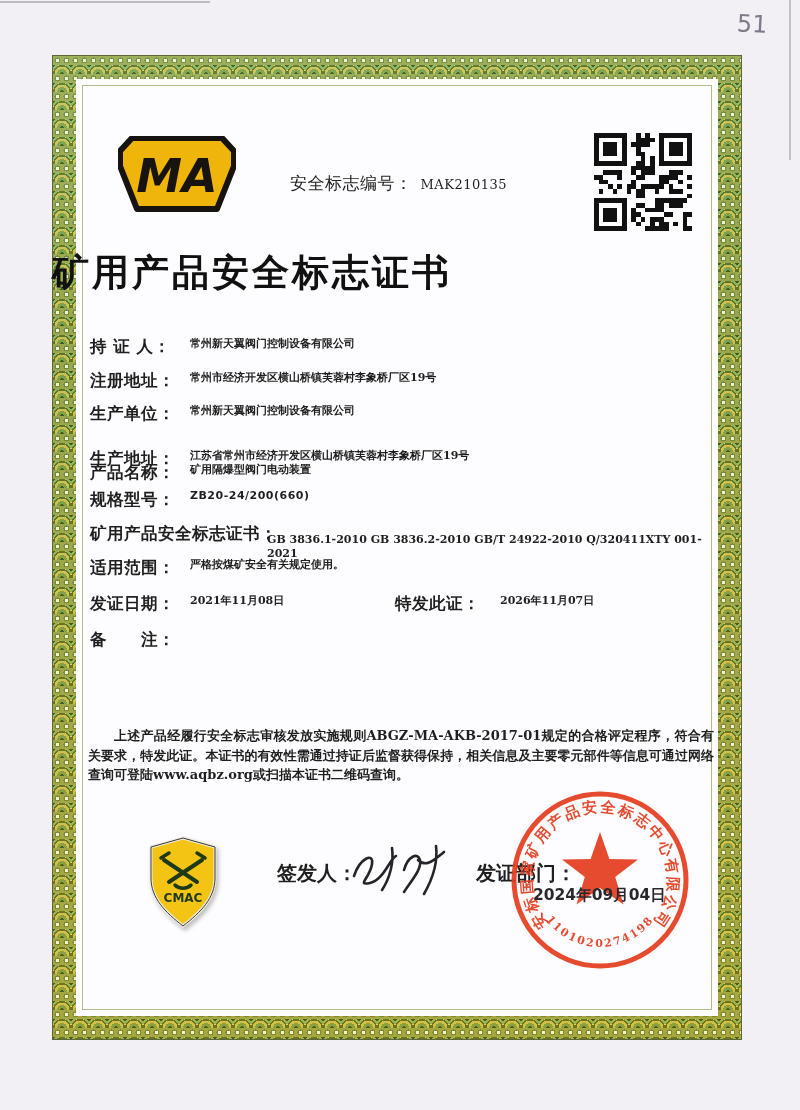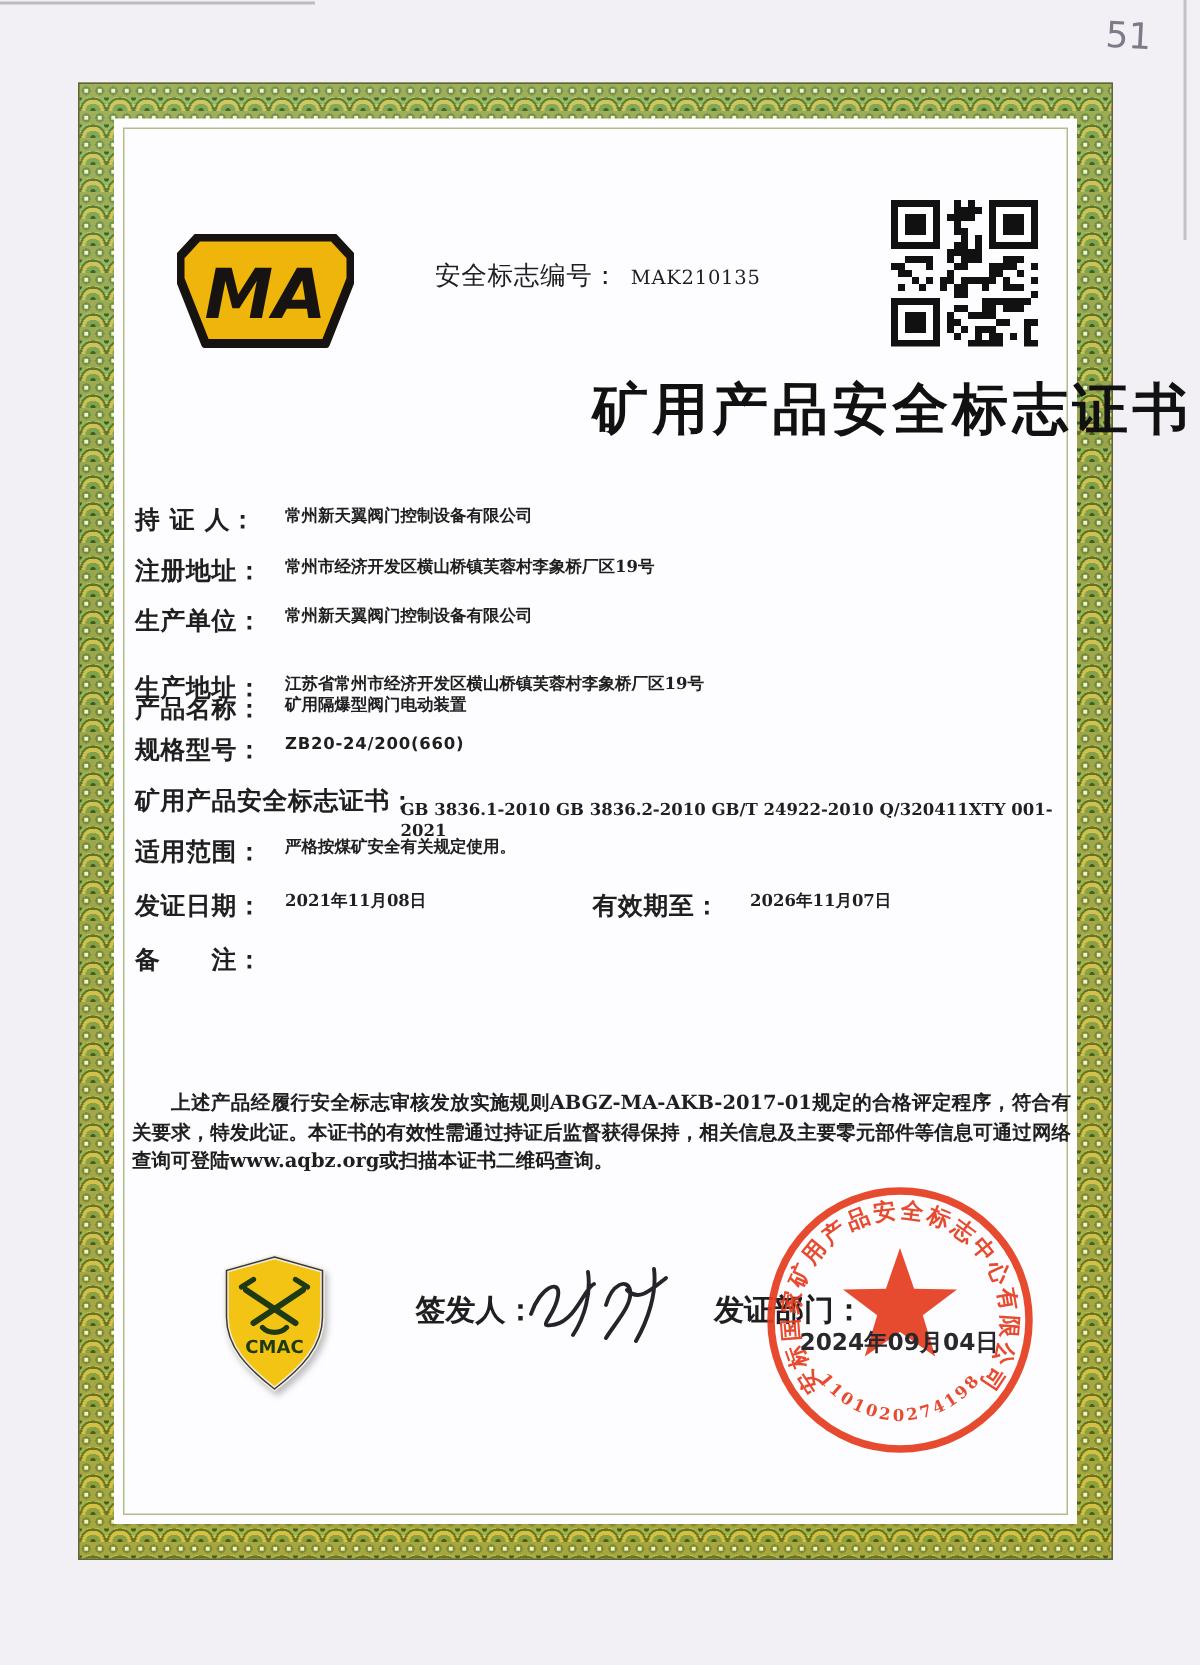--- a/index.html
+++ b/index.html
@@ -27,29 +27,29 @@
     background-size:100% 100%,18px 18px,18px 18px,9px 9px;
     background-position:0 0,0 0,9px 9px,0 0;
     background-blend-mode:soft-light,normal,normal,normal;
   }
   .paper{position:absolute;inset:24px;background:#fdfcfe;}
   .inner-line{position:absolute;inset:30px;border:1px solid #b3bd8b;pointer-events:none;}
 
   .abs{position:absolute;z-index:3;}
 
   
-  .ma-logo{left:118px;top:156px;width:118px;height:76px;text-align:center;}
+  .ma-logo{left:118px;top:136px;width:118px;height:76px;text-align:center;}
   .cert-no{left:290px;top:172px;font-size:17px;letter-spacing:.5px;white-space:nowrap;}
   .cert-no .lbl{font-weight:500;}
   .cert-no .num{font-family:"DejaVu Serif",serif;margin-left:8px;font-size:13px;}
   .qr{left:594px;top:133px;width:98px;height:98px;}
   .qr svg{width:100%;height:100%;}
 
-  .title{left:52px;top:248px;width:718px;text-align:right;font-family:"DejaVu Serif",serif;
-         font-weight:bold;font-size:37px;letter-spacing:3px;color:#111;margin-left:25px;}
+  .title{left:52px;top:248px;width:718px;text-align:left;font-family:"DejaVu Serif",serif;
+         font-weight:bold;font-size:37px;letter-spacing:3px;color:#111;}
 
   
   .flabel{left:90px;font-size:16.5px;font-weight:bold;letter-spacing:.5px;white-space:nowrap;}
   .fvalue{left:190px;font-size:11px;font-weight:bold;font-family:"DejaVu Serif",serif;white-space:nowrap;}
   .y-holder{top:336px;} .y-reg{top:370px;} .y-manu{top:403px;} .y-mfga{top:436px;margin-top:12px;}
   .y-name{top:462px;} .y-model{top:489px;}
   .y-stdl{top:523px;} .y-stdv{top:533px;}
   .y-scope{top:557px;} .y-date{top:593px;} .y-rem{top:629px;}
   .std-value{left:267px;width:446px;white-space:normal;line-height:1.25;letter-spacing:0;}
   .model-value{font-family:"DejaVu Sans",sans-serif;letter-spacing:.5px;}
@@ -242,21 +242,21 @@
 <div class="abs fvalue y-model model-value">ZB20-24/200(660)</div>
 
 <div class="abs flabel y-stdl">矿用产品安全标志证书：</div>
 <div class="abs fvalue y-stdv std-value">GB 3836.1-2010 GB 3836.2-2010 GB/T 24922-2010 Q/320411XTY 001-2021</div>
 
 <div class="abs flabel y-scope">适用范围：</div>
 <div class="abs fvalue y-scope">严格按煤矿安全有关规定使用。</div>
 
 <div class="abs flabel y-date">发证日期：</div>
 <div class="abs fvalue y-date">2021年11月08日</div>
-<div class="abs flabel y-date valid-label">有效期至：</div>
+<div class="abs flabel y-date valid-label">特发此证：</div>
 <div class="abs fvalue y-date valid-value">2026年11月07日</div>
 
 <div class="abs flabel y-rem">备　　注：</div>
 <div class="abs fvalue y-rem"></div>
 
 <div class="abs statement">上述产品经履行安全标志审核发放实施规则ABGZ-MA-AKB-2017-01规定的合格评定程序，符合有关要求，特发此证。本证书的有效性需通过持证后监督获得保持，相关信息及主要零元部件等信息可通过网络查询可登陆www.aqbz.org或扫描本证书二维码查询。</div>
 
 <div class="abs cmac">
   <svg viewBox="0 0 72 92" width="72" height="92">
     <path d="M36,2 L68,11 V42 C68,62 54,76 36,90 C18,76 4,62 4,42 V11 Z" fill="#f3c414" stroke="#efece2" stroke-width="3"></path>

